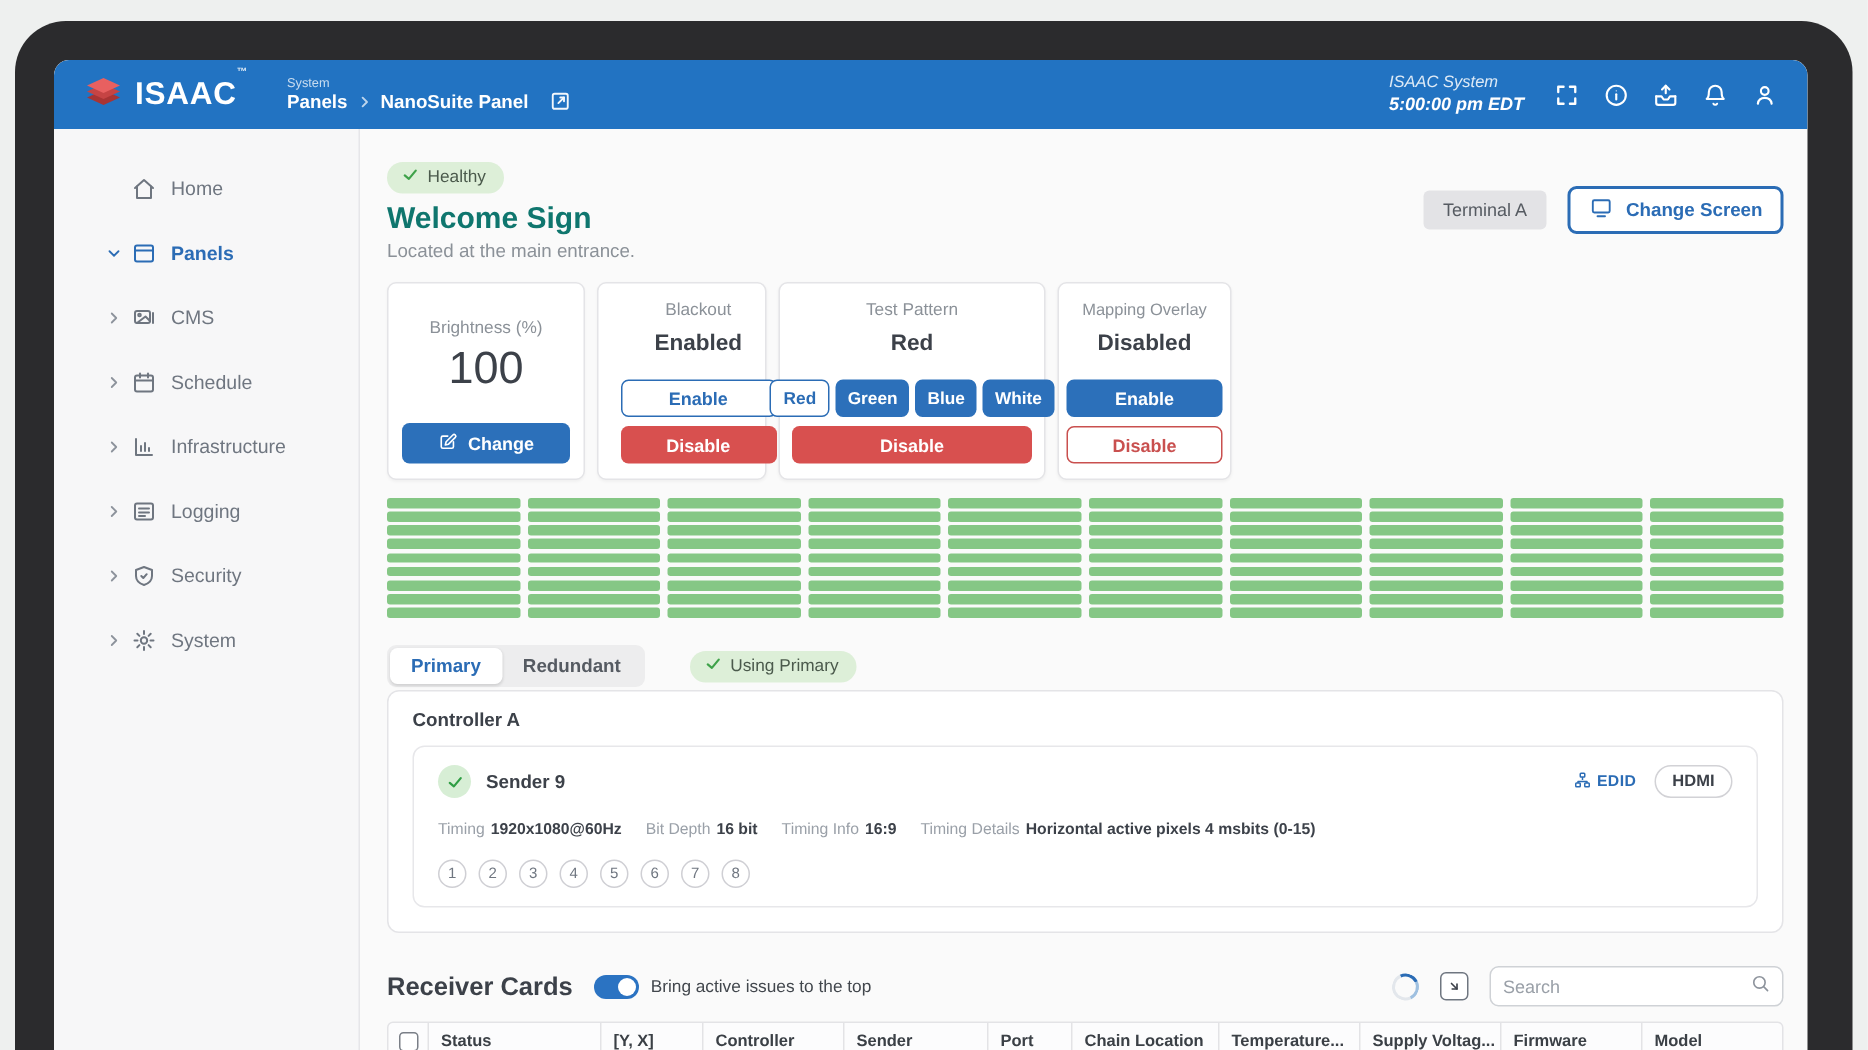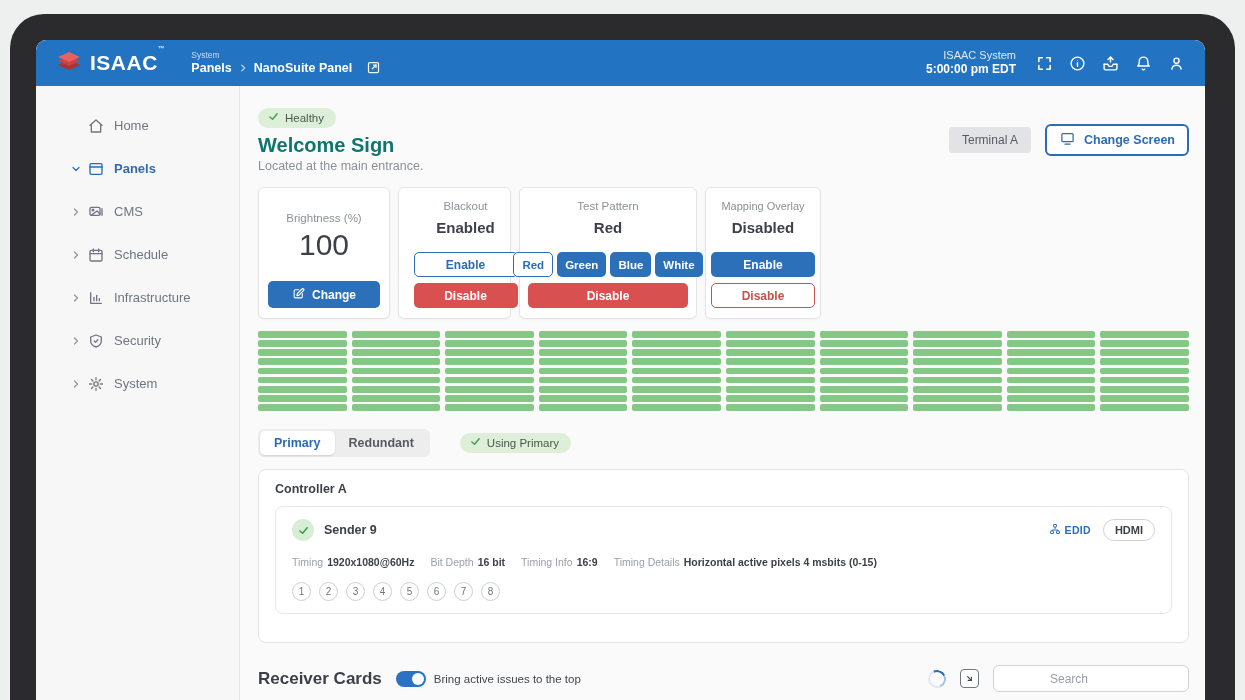--- a/index.html
+++ b/index.html
@@ -16,21 +16,21 @@
     border-radius:10px 10px 0 0; display:flex; align-items:center; padding:0 20px; color:#fff; }
   .logo-wrap { display:flex; align-items:center; gap:8px; }
   .logo-text { font-size:21px; font-weight:700; letter-spacing:.5px; }
   .logo-tm { font-size:7px; vertical-align:top; position:relative; top:-6px; opacity:.85; }
   .crumb-block { margin-left:26px; line-height:1.15; }
   .crumb-system { font-size:8.5px; color:rgba(255,255,255,.75); }
   .crumb-row { display:flex; align-items:center; gap:6px; font-size:12.5px; font-weight:700; }
   .crumb-sep { opacity:.7; display:flex; }
   .ext-icon { margin-left:8px; display:flex; opacity:.95; cursor:pointer; }
   .appbar-right { margin-left:auto; display:flex; align-items:center; }
-  .sys-block { text-align:right; margin-right:20px; line-height:1.25; }
+  .sys-block { text-align:left; margin-right:20px; line-height:1.25;font-style:italic; }
   .sys-name { font-size:11px; color:rgba(255,255,255,.85); }
   .sys-time { font-size:12px; font-weight:700; }
   .appbar-icons { display:flex; align-items:center; gap:16px; }
   .appbar-icons .abtn { width:17px; height:17px; display:flex; cursor:pointer; }
   .appbar svg { display:block; }
 
   
   .sidebar { position:absolute; left:0; top:46px; width:204px; bottom:0;
     background:#f7f7f8; border-right:1px solid #e6e6e9; padding-top:18px; }
   .side-item { display:flex; align-items:center; height:43px; padding-left:34px;
@@ -88,22 +88,22 @@
   .pg-cell { background:#85c785; border-radius:2px; }
 
   
   .tabs-row { display:flex; align-items:center; gap:30px; margin-top:18px; }
   .seg { display:flex; background:#ededee; border-radius:6px; padding:2px; }
   .seg-btn { padding:5px 14px; font-size:12.5px; font-weight:700; color:#565b62;
     border-radius:5px; cursor:pointer; }
   .seg-btn.active { background:#fff; color:#2b6cb5; box-shadow:0 1px 2px rgba(0,0,0,.12); }
 
   
-  .controller-card { margin-top:12px; background:#fff; border:1px solid #e4e4e7;
-    border-radius:8px; padding:12px 16px 28px; }
+  .controller-card { margin-top:2px; background:#fff; border:1px solid #e4e4e7;
+    border-radius:8px; padding:12px 16px 16px; }
   .controller-title { font-size:12.5px; font-weight:700; color:#3c4149; }
   .sender-card { margin-top:10px; border:1px solid #e7e7ea; border-radius:8px;
     padding:12px 16px; background:#fff; }
   .sender-row1 { display:flex; align-items:center; }
   .check-circle { width:22px; height:22px; border-radius:50%; background:#d7eed5;
     display:flex; align-items:center; justify-content:center; color:#2f9e44; }
   .sender-name { font-size:12.5px; font-weight:700; color:#3c4149; margin-left:10px; }
   .sender-right { margin-left:auto; display:flex; align-items:center; gap:12px; }
   .edid-link { display:flex; align-items:center; gap:4px; color:#2b6cb5; font-size:10.5px;
     font-weight:700; letter-spacing:.3px; cursor:pointer; }
@@ -127,21 +127,21 @@
   .toggle-label { font-size:11.5px; color:#42474d; margin-left:8px; }
   .rc-right { margin-left:auto; display:flex; align-items:center; gap:14px; }
   .spinner { width:18px; height:18px; border-radius:50%; border:2.5px solid #e3e7ec;
     border-top-color:#2b6cb5; border-right-color:#9fc0e0; transform:rotate(20deg); }
   .grid-toggle-btn { width:19px; height:19px; border:1.5px solid #6f7680; border-radius:4px;
     display:flex; align-items:center; justify-content:center; color:#3c4149; cursor:pointer;
     background:#fff; }
   .search-box { display:flex; align-items:center; width:196px; height:27px;
     border:1px solid #cfd2d6; border-radius:6px; background:#fff; padding:0 8px; }
   .search-box input { border:none; outline:none; flex:1; font-size:12px; color:#0c4a6e;
-    background:transparent; font-family:"Liberation Sans","DejaVu Sans",sans-serif;margin-left:48px; }
+    background:transparent; font-family:"Liberation Sans","DejaVu Sans",sans-serif; }
   .search-box input::placeholder { color:#9aa0a8; }
   .search-box svg { color:#8d939c; }
 
   
   .rc-table { margin-top:10px; border:1px solid #e3e3e6; border-radius:4px 4px 0 0;
     overflow:hidden; background:#fcfcfd; }
   .thead { display:flex; }
   .th { font-size:11px; font-weight:700; color:#3b4046; padding:6px 0 6px 8px;
     border-right:1px solid #e3e3e6; white-space:nowrap; overflow:hidden; }
   .th:last-child { border-right:none; }
@@ -303,20 +303,36 @@
             </span>
        <span class="sicon">
          <svg width="16" height="16" viewBox="0 0 24 24" fill="none" stroke="currentColor" stroke-width="2" stroke-linecap="round" stroke-linejoin="round">
                 <path d="M4 4v16h16"></path>
                 <path d="M9 16v-5"></path>
                 <path d="M13 16V8"></path>
                 <path d="M17 16v-3"></path>
               </svg>
             </span>
        <span>Infrastructure</span>
+     </div>
+     <div class="side-item">
+       <span class="chev">
+         <svg width="12" height="12" viewBox="0 0 24 24" fill="none" stroke="currentColor" stroke-width="2.4" stroke-linecap="round" stroke-linejoin="round">
+                <polyline points="9 6 15 12 9 18"></polyline>
+              </svg>
+            </span>
+       <span class="sicon">
+         <svg width="16" height="16" viewBox="0 0 24 24" fill="none" stroke="currentColor" stroke-width="2" stroke-linecap="round" stroke-linejoin="round">
+                <rect x="3" y="4" width="18" height="16" rx="2"></rect>
+                <path d="M7 9h10"></path>
+                <path d="M7 13h10"></path>
+                <path d="M7 16.5h6"></path>
+              </svg>
+            </span>
+       <span>Logging</span>
      </div>
      <div class="side-item">
        <span class="chev">
          <svg width="12" height="12" viewBox="0 0 24 24" fill="none" stroke="currentColor" stroke-width="2.4" stroke-linecap="round" stroke-linejoin="round">
                 <polyline points="9 6 15 12 9 18"></polyline>
               </svg>
             </span>
        <span class="sicon">
          <svg width="16" height="16" viewBox="0 0 24 24" fill="none" stroke="currentColor" stroke-width="2" stroke-linecap="round" stroke-linejoin="round">
                 <path d="M12 3l8 3v6c0 5-3.5 7.5-8 9-4.5-1.5-8-4-8-9V6z"></path>

